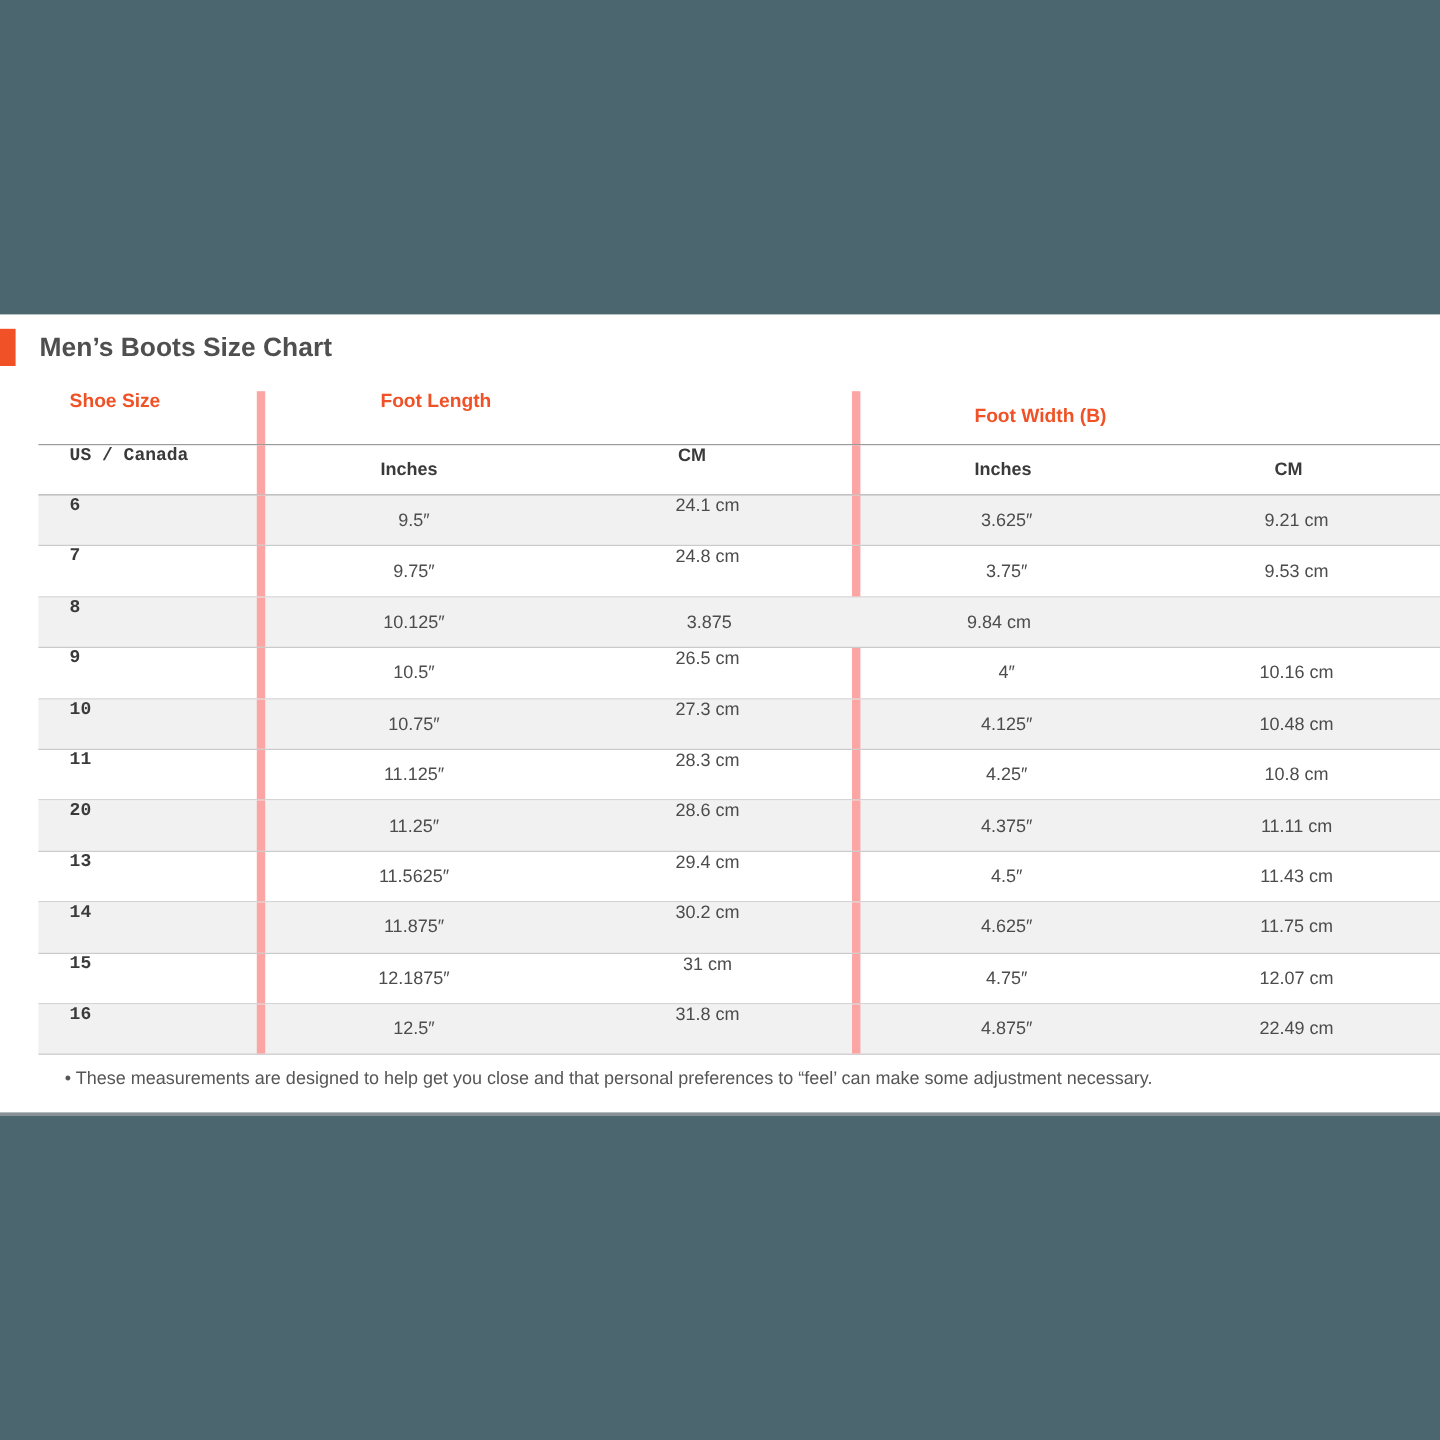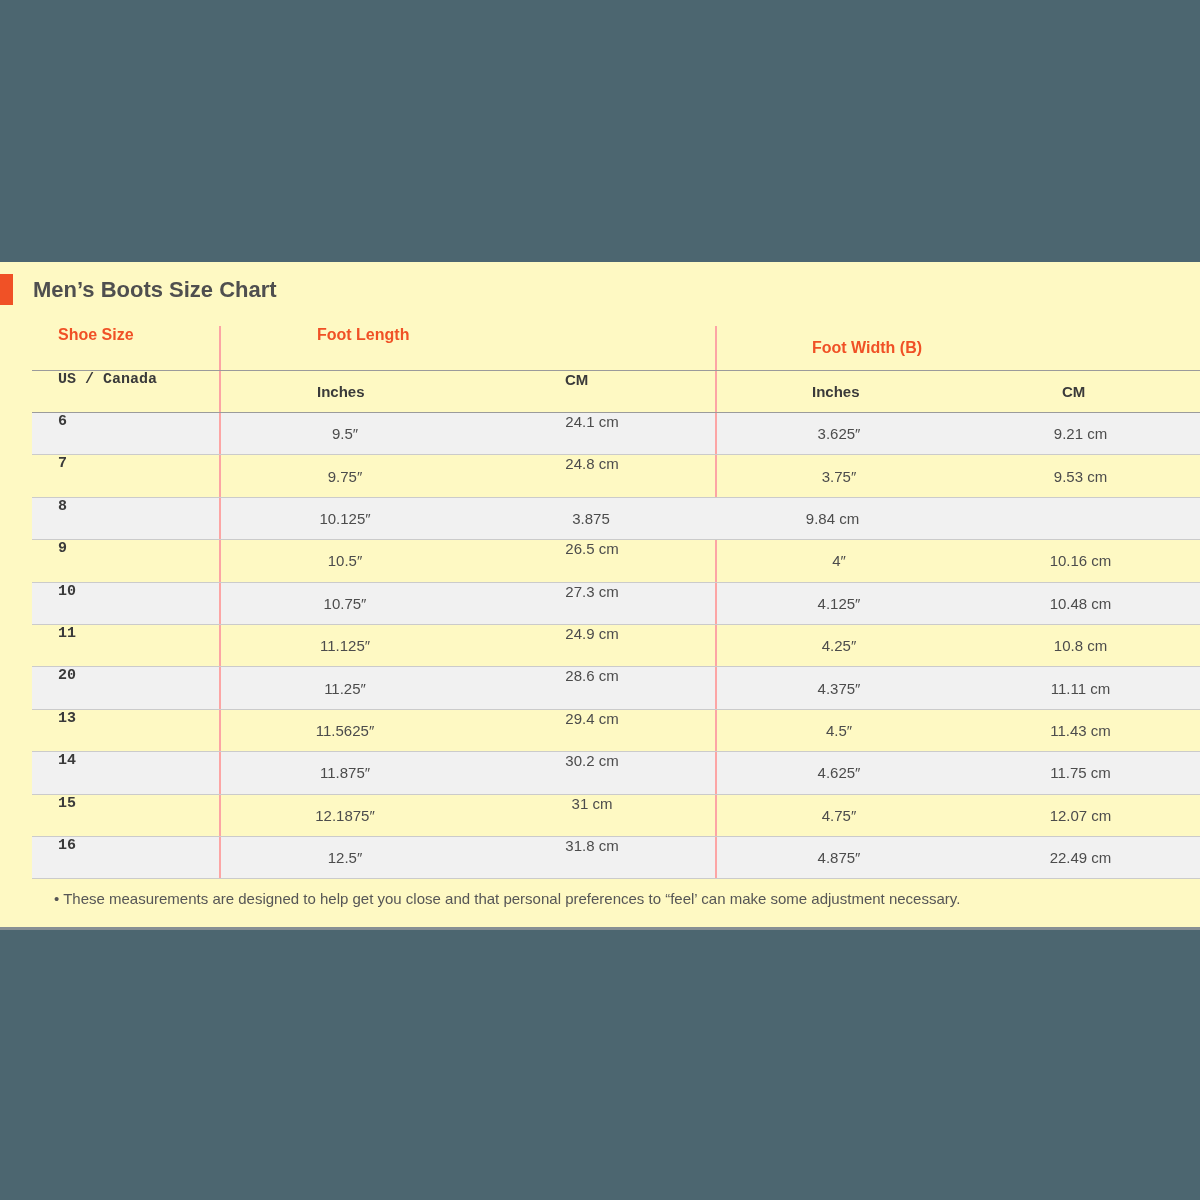--- a/index.html
+++ b/index.html
@@ -7,21 +7,21 @@
     width: 1200px; height: 1200px;
     font-family: "Liberation Sans", "DejaVu Sans", sans-serif;
     background: #4c London6670;
   }
   body { background: #4c6670; position: relative; overflow: hidden; }
 
   .content-band {
     position: absolute;
     left: 0; top: 262px;
     width: 1200px; height: 668px;
-    background: #fef9c3;
+    background: #ffffff;
     border-bottom: 3px solid #879094;
   }
 
   .accent-bar {
     position: absolute;
     left: 0; top: 12px;
     width: 13px; height: 31px;
     background: #f05126;
   }
 
@@ -44,21 +44,21 @@
   
   .c1 { width: 189px; font-family: Liberation Mono, monospace; }
   .c2 { width: 248px; }
   .c3 { width: 248px; }
   .c4 { width: 244px; }
   .c5 { width: 239px; }
   .g1 { width: 189px; }
   .g2 { width: 496px; }
   .g3 { width: 483px; }
 
-  .vline { border-right: 2px solid #fca5a5; align-self: stretch; }
+  .vline { border-right: 7px solid #fca5a5; align-self: stretch; }
 
   .group-row { height: 45px; border-bottom: 1px solid #9b9b9b; }
   .group-row .cell {
     font-size: 16px; font-weight: bold; color: #f05126;
     text-align: left;
   }
   .g1.cell { padding-left: 26px; }
   .g2.cell { padding-left: 96px; }
   .g3.cell { padding-left: 95px; }
 
@@ -146,21 +146,21 @@
       <div class="c1 cell vline">10</div>
       <div class="c2 cell">10.75″</div>
       <div class="c3 cell vline">27.3 cm</div>
       <div class="c4 cell">4.125″</div>
       <div class="c5 cell">10.48 cm</div>
     </div>
 
     <div class="tr data-row">
       <div class="c1 cell vline">11</div>
       <div class="c2 cell">11.125″</div>
-      <div class="c3 cell vline">24.9 cm</div>
+      <div class="c3 cell vline">28.3 cm</div>
       <div class="c4 cell">4.25″</div>
       <div class="c5 cell">10.8 cm</div>
     </div>
 
     <div class="tr data-row alt">
       <div class="c1 cell vline">20</div>
       <div class="c2 cell">11.25″</div>
       <div class="c3 cell vline">28.6 cm</div>
       <div class="c4 cell">4.375″</div>
       <div class="c5 cell">11.11 cm</div>

